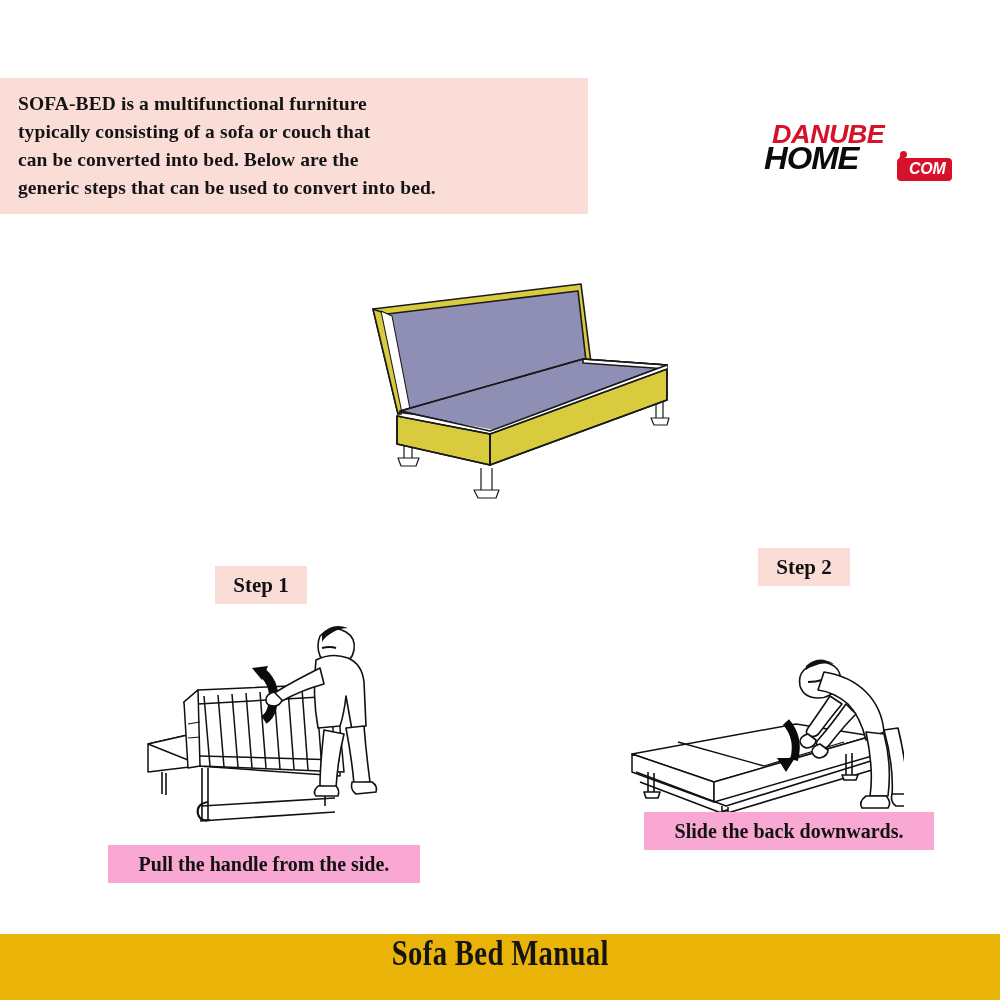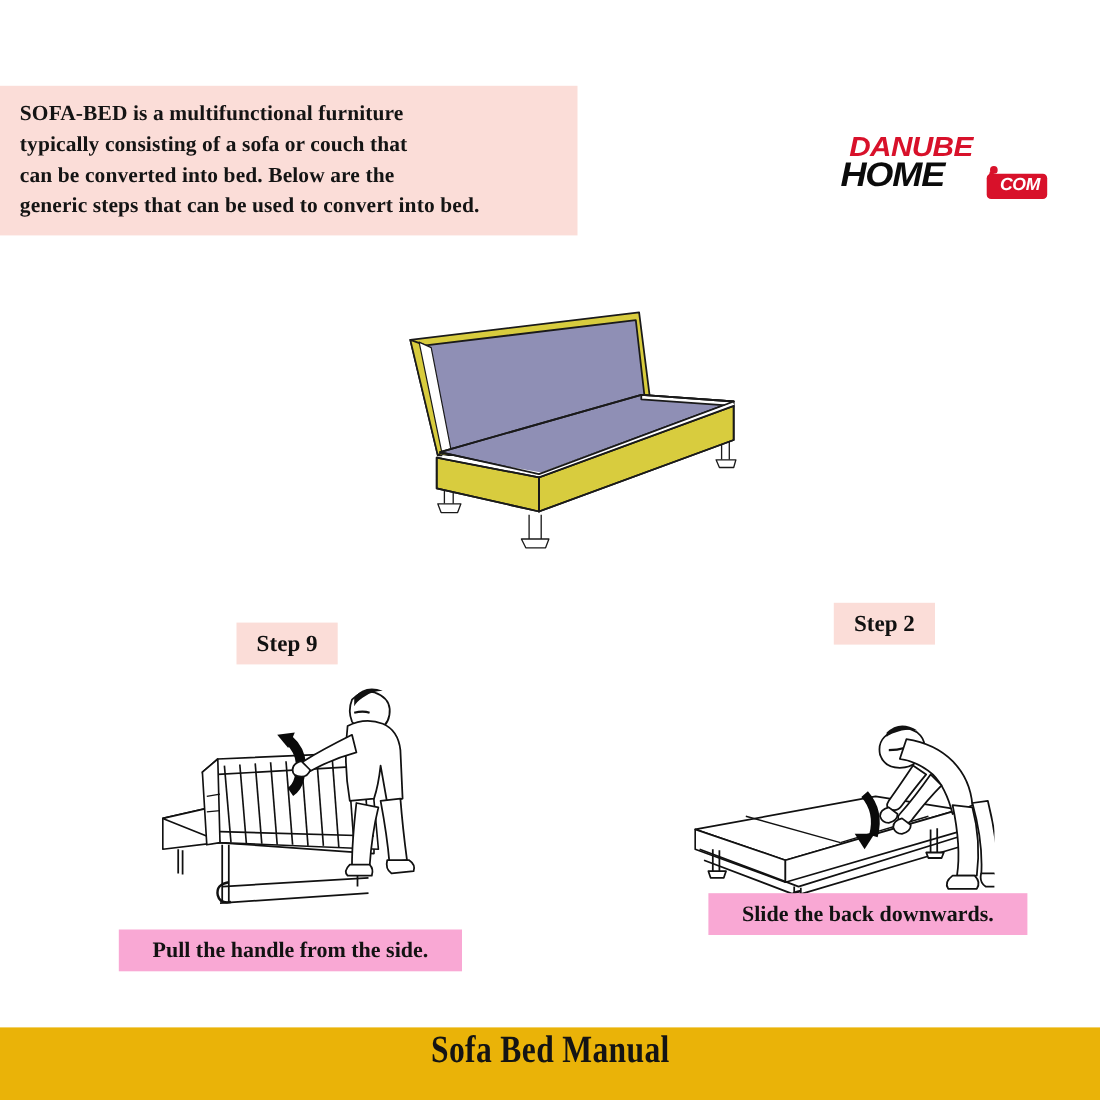--- a/index.html
+++ b/index.html
@@ -14,21 +14,21 @@
     overflow: hidden;
     font-family: "Liberation Serif", serif;
     color: #111111;
   }
 
   
   .intro-box {
     position: absolute;
     left: 0;
     top: 78px;
-    width: 525px;
+    width: 588px;
     height: 136px;
     background: #FBDDD8;
     box-sizing: border-box;
     padding: 12px 14px 10px 18px;
   }
   .intro-text {
     font-family: "Liberation Serif", serif;
     font-weight: bold;
     font-size: 19.5px;
     line-height: 28px;
@@ -220,21 +220,21 @@
       <path d="M243 91 L327 97 L327 101 L243 95 Z" fill="#ffffff"></path>
 
       <path d="M62 147 L152 163 L327 99" stroke="#ffffff" stroke-width="3" fill="none"></path>
       <path d="M60 143 L243 91 L327 97 L150 163 Z" fill="none"></path>
       <path d="M57 148 L150 166 L150 197 L57 176 Z" fill="none"></path>
       <path d="M150 166 L327 101 L327 132 L150 197 Z" fill="none"></path>
     </g>
   </svg>
 </div>
 
-<div class="step-badge one">Step 9</div>
+<div class="step-badge one">Step 1</div>
 
 <div class="step-illustration one">
   <svg viewBox="0 0 252 212" width="252" height="212">
     <g stroke="#111111" fill="#ffffff" stroke-width="1.5" stroke-linejoin="round">
 
       <path d="M8 128 L52 118 L200 136 L200 160 L58 150 L8 156 Z"></path>
       <path d="M8 128 L52 118 L200 136 L58 148 Z"></path>
 
       <g stroke-width="1.6">
         <path d="M22 156 L22 178 M26 157 L26 179"></path>

